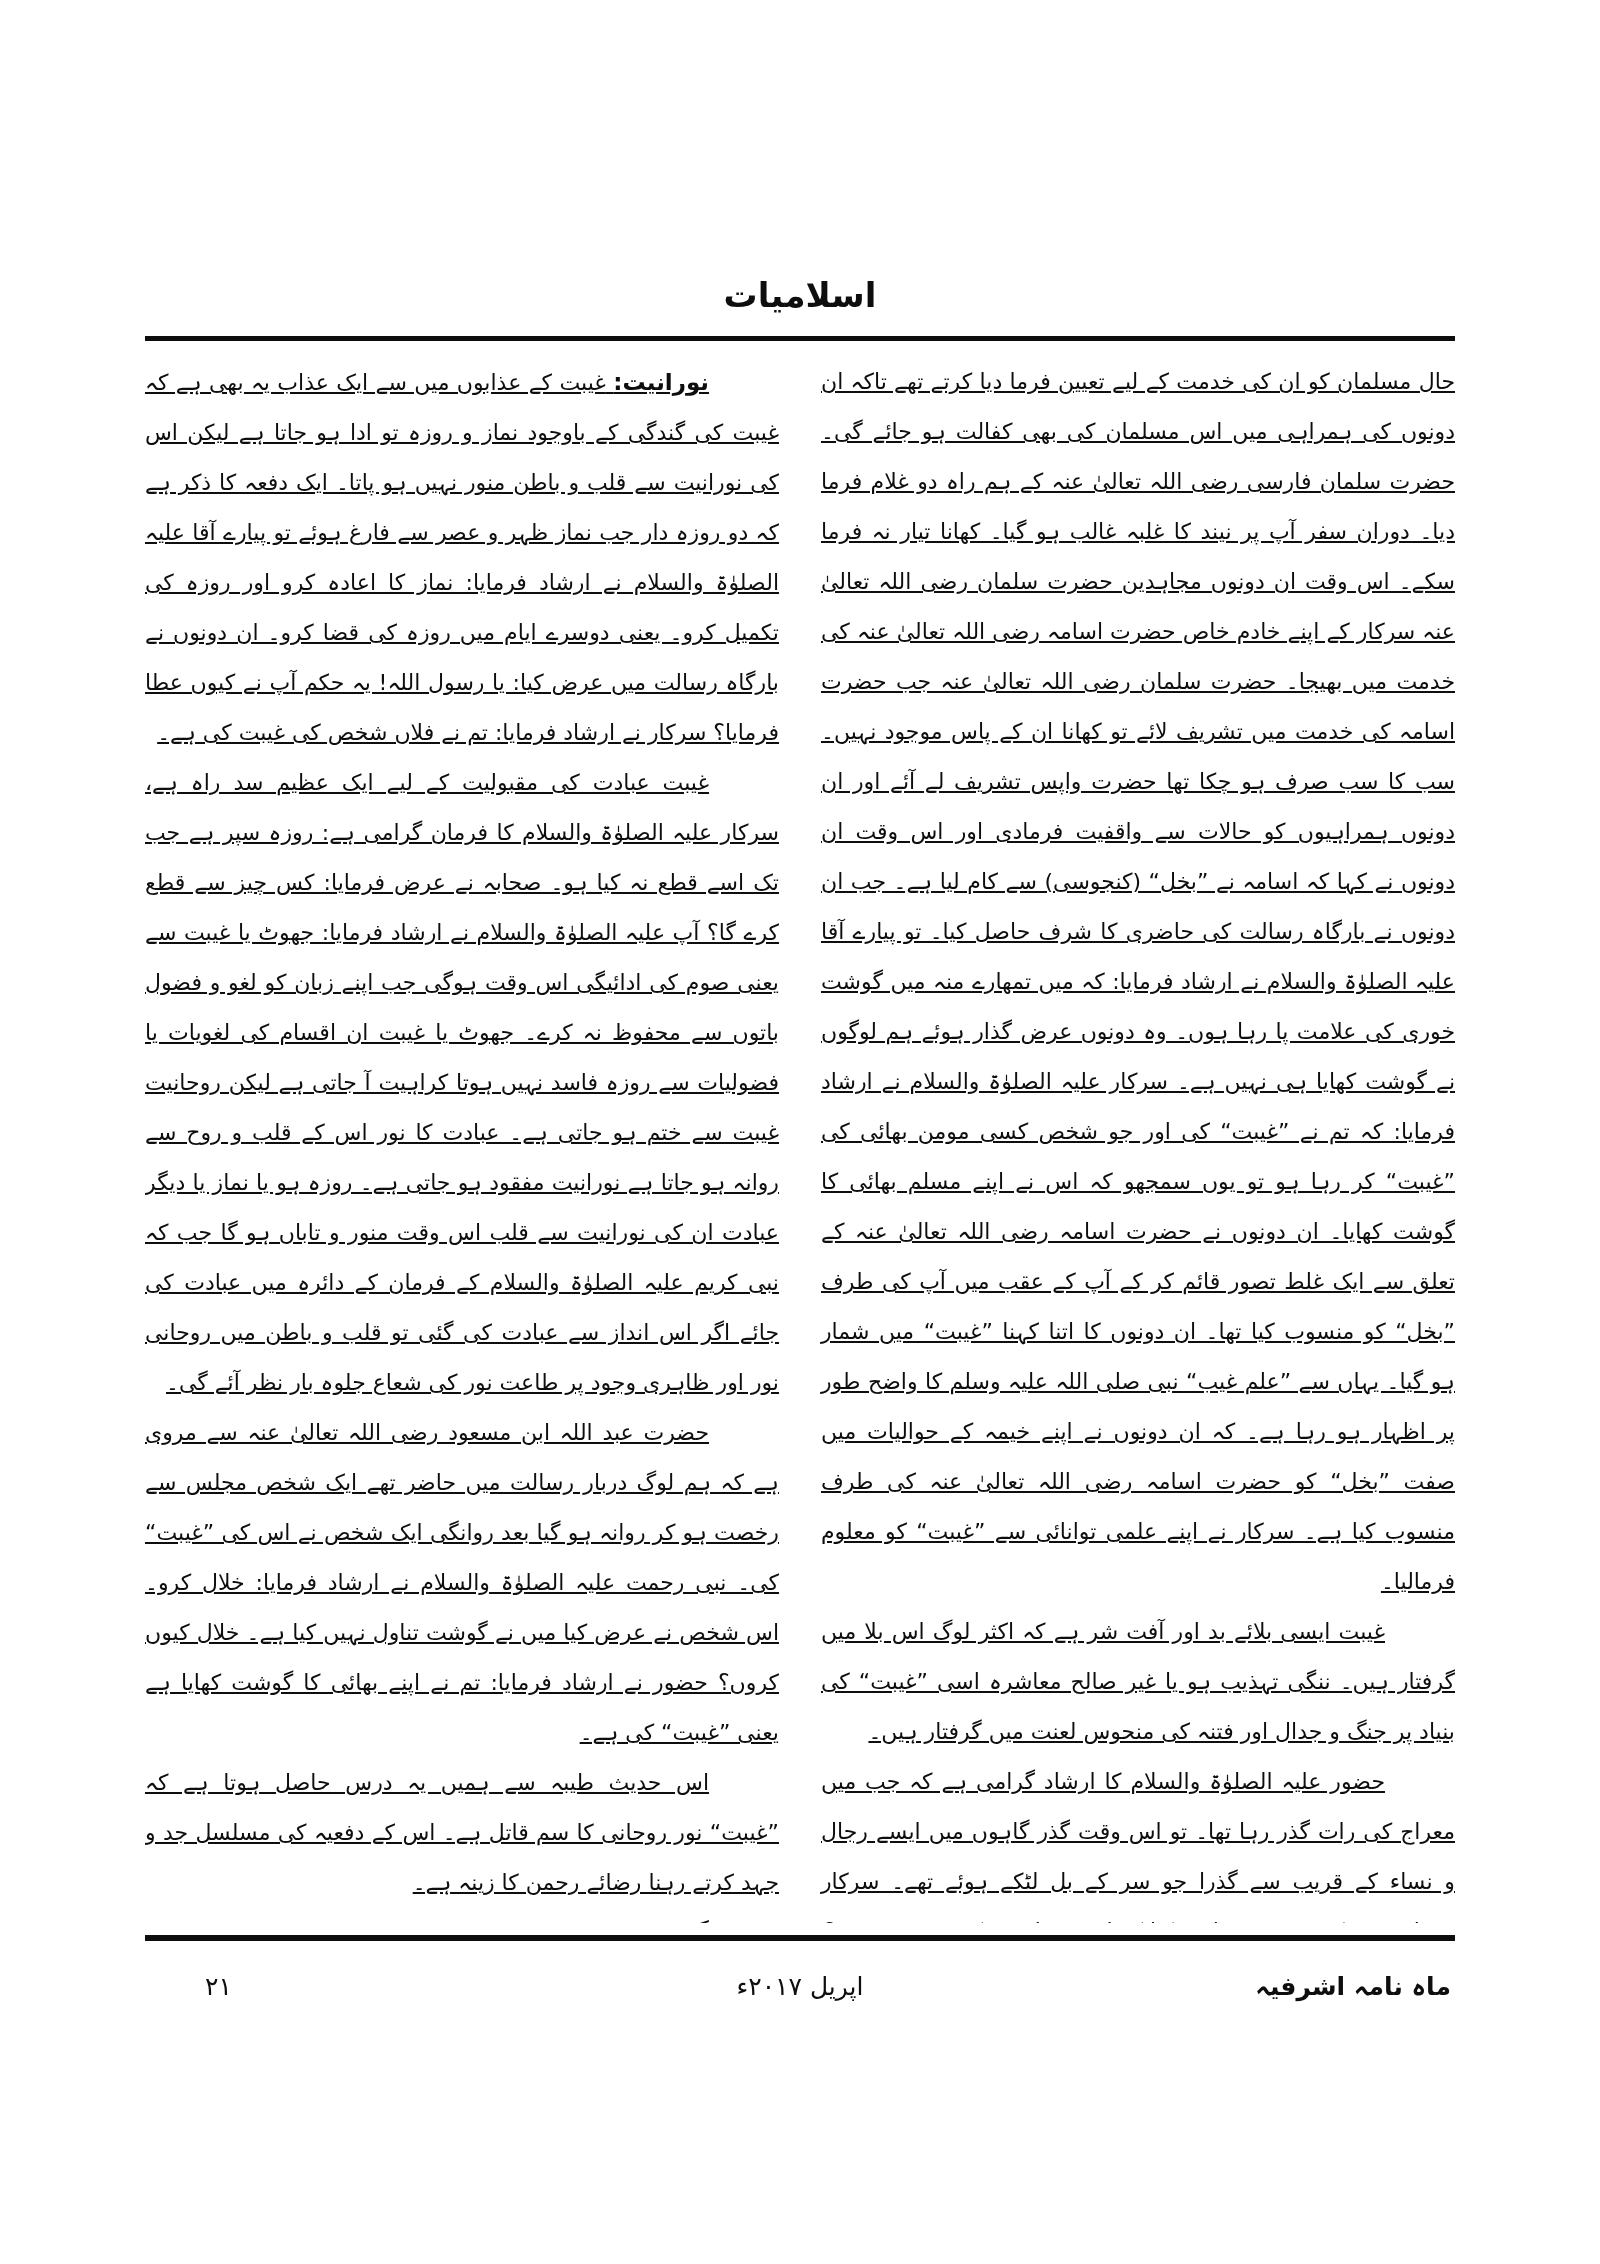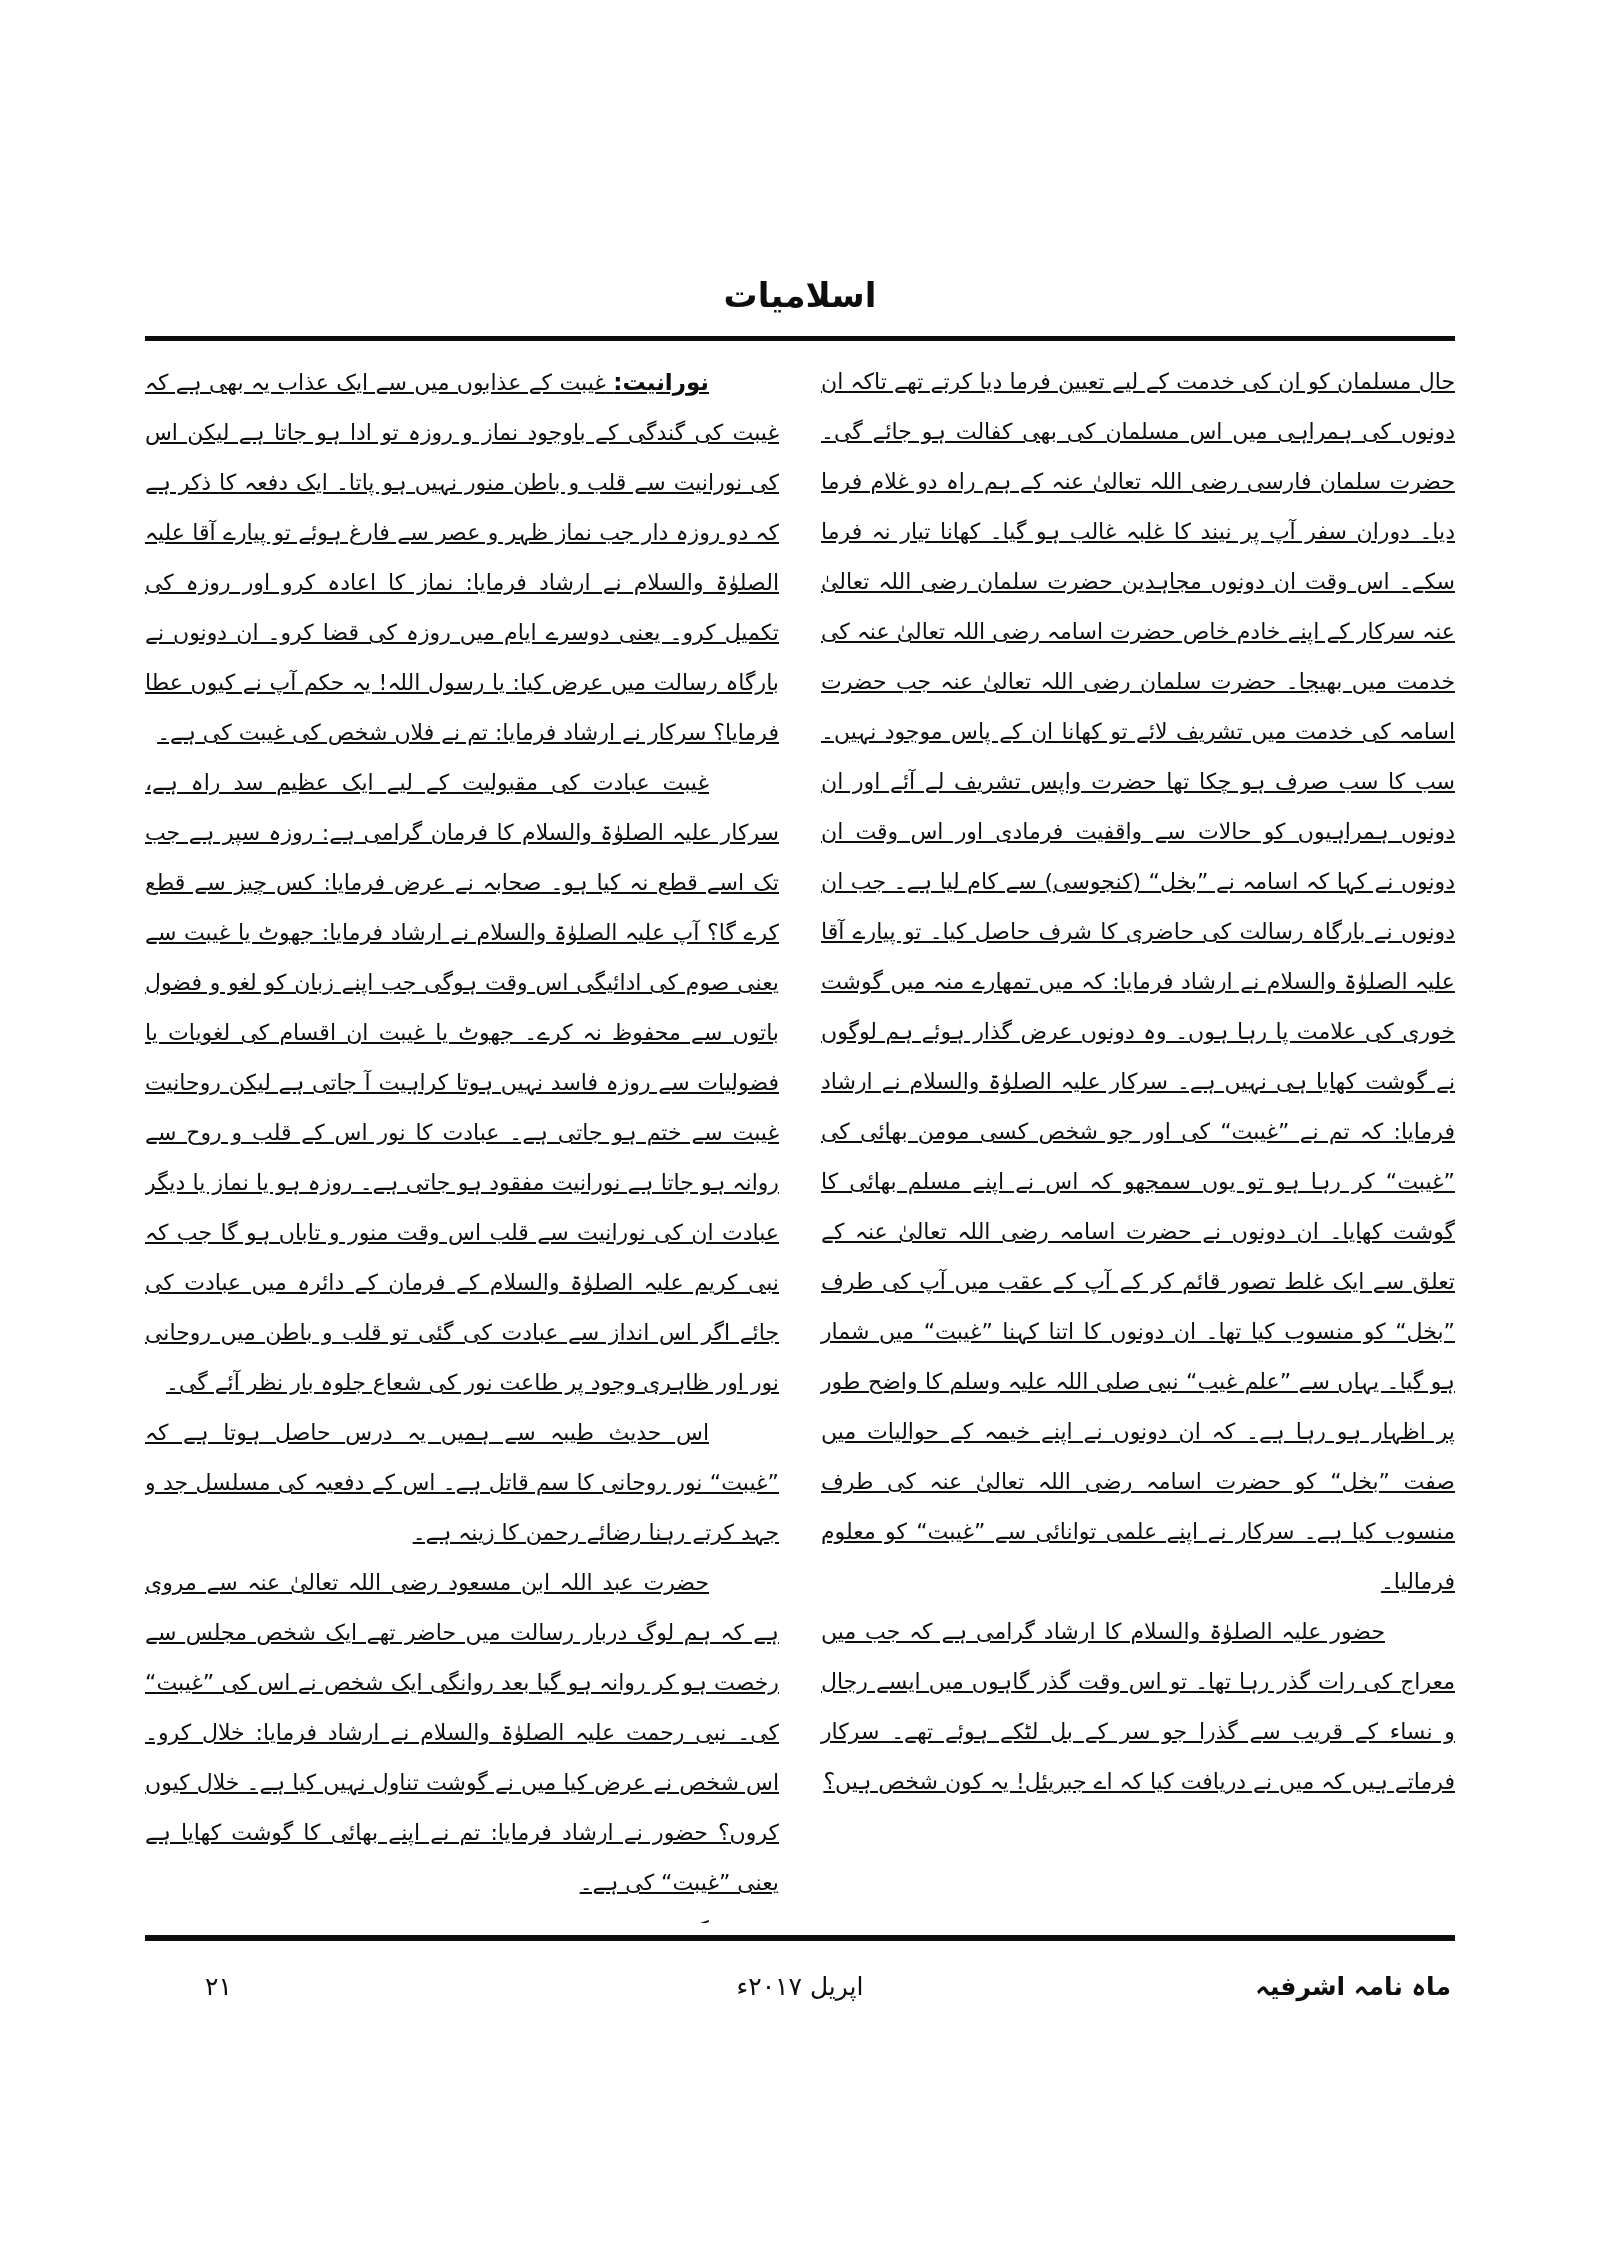--- a/index.html
+++ b/index.html
@@ -101,38 +101,41 @@
     <div class="title-rule"></div>
 
     <div class="body-columns">
 
       <div class="col">
         <p class="no-indent">
           
           <span>حال مسلمان کو ان کی خدمت کے لیے تعیین فرما دیا کرتے تھے تاکہ ان دونوں کی ہمراہی میں اس مسلمان کی بھی کفالت ہو جائے گی۔ حضرت سلمان فارسی رضی اللہ تعالیٰ عنہ کے ہم راہ دو غلام فرما دیا۔ دوران سفر آپ پر نیند کا غلبہ غالب ہو گیا۔ کھانا تیار نہ فرما سکے۔ اس وقت ان دونوں مجاہدین حضرت سلمان رضی اللہ تعالیٰ عنہ سرکار کے اپنے خادم خاص حضرت اسامہ رضی اللہ تعالیٰ عنہ کی خدمت میں بھیجا۔ حضرت سلمان رضی اللہ تعالیٰ عنہ جب حضرت اسامہ کی خدمت میں تشریف لائے تو کھانا ان کے پاس موجود نہیں۔ سب کا سب صرف ہو چکا تھا حضرت واپس تشریف لے آئے اور ان دونوں ہمراہیوں کو حالات سے واقفیت فرمادی اور اس وقت ان دونوں نے کہا کہ اسامہ نے ”بخل“ (کنجوسی) سے کام لیا ہے۔ جب ان دونوں نے بارگاہ رسالت کی حاضری کا شرف حاصل کیا۔ تو پیارے آقا علیہ الصلوٰۃ والسلام نے ارشاد فرمایا: کہ میں تمھارے منہ میں گوشت خوری کی علامت پا رہا ہوں۔ وہ دونوں عرض گذار ہوئے ہم لوگوں نے گوشت کھایا ہی نہیں ہے۔ سرکار علیہ الصلوٰۃ والسلام نے ارشاد فرمایا: کہ تم نے ”غیبت“ کی اور جو شخص کسی مومن بھائی کی ”غیبت“ کر رہا ہو تو یوں سمجھو کہ اس نے اپنے مسلم بھائی کا گوشت کھایا۔ ان دونوں نے حضرت اسامہ رضی اللہ تعالیٰ عنہ کے تعلق سے ایک غلط تصور قائم کر کے آپ کے عقب میں آپ کی طرف ”بخل“ کو منسوب کیا تھا۔ ان دونوں کا اتنا کہنا ”غیبت“ میں شمار ہو گیا۔ یہاں سے ”علم غیب“ نبی صلی اللہ علیہ وسلم کا واضح طور پر اظہار ہو رہا ہے۔ کہ ان دونوں نے اپنے خیمہ کے حوالیات میں صفت ”بخل“ کو حضرت اسامہ رضی اللہ تعالیٰ عنہ کی طرف منسوب کیا ہے۔ سرکار نے اپنے علمی توانائی سے ”غیبت“ کو معلوم فرمالیا۔</span>
         </p>
         <p>
+          <span>غیبت ایسی بلائے بد اور آفت شر ہے کہ اکثر لوگ اس بلا میں گرفتار ہیں۔ ننگی تہذیب ہو یا غیر صالح معاشرہ اسی ”غیبت“ کی بنیاد پر جنگ و جدال اور فتنہ کی منحوس لعنت میں گرفتار ہیں۔</span>
+        </p>
+        <p>
           <span>حضور علیہ الصلوٰۃ والسلام کا ارشاد گرامی ہے کہ جب میں معراج کی رات گذر رہا تھا۔ تو اس وقت گذر گاہوں میں ایسے رجال و نساء کے قریب سے گذرا جو سر کے بل لٹکے ہوئے تھے۔ سرکار فرماتے ہیں کہ میں نے دریافت کیا کہ اے جبریئل! یہ کون شخص ہیں؟</span>
         </p>
 
       </div>
 
       <div class="col">
         <p>
           <span class="lead">نورانیت:</span>
           <span>غیبت کے عذابوں میں سے ایک عذاب یہ بھی ہے کہ غیبت کی گندگی کے باوجود نماز و روزہ تو ادا ہو جاتا ہے لیکن اس کی نورانیت سے قلب و باطن منور نہیں ہو پاتا۔ ایک دفعہ کا ذکر ہے کہ دو روزہ دار جب نماز ظہر و عصر سے فارغ ہوئے تو پیارے آقا علیہ الصلوٰۃ والسلام نے ارشاد فرمایا: نماز کا اعادہ کرو اور روزہ کی تکمیل کرو۔ یعنی دوسرے ایام میں روزہ کی قضا کرو۔ ان دونوں نے بارگاہ رسالت میں عرض کیا: یا رسول اللہ! یہ حکم آپ نے کیوں عطا فرمایا؟ سرکار نے ارشاد فرمایا: تم نے فلاں شخص کی غیبت کی ہے۔</span>
         </p>
         <p>
           <span>غیبت عبادت کی مقبولیت کے لیے ایک عظیم سد راہ ہے، سرکار علیہ الصلوٰۃ والسلام کا فرمان گرامی ہے: روزہ سپر ہے جب تک اسے قطع نہ کیا ہو۔ صحابہ نے عرض فرمایا: کس چیز سے قطع کرے گا؟ آپ علیہ الصلوٰۃ والسلام نے ارشاد فرمایا: جھوٹ یا غیبت سے یعنی صوم کی ادائیگی اس وقت ہوگی جب اپنے زبان کو لغو و فضول باتوں سے محفوظ نہ کرے۔ جھوٹ یا غیبت ان اقسام کی لغویات یا فضولیات سے روزہ فاسد نہیں ہوتا کراہیت آ جاتی ہے لیکن روحانیت غیبت سے ختم ہو جاتی ہے۔ عبادت کا نور اس کے قلب و روح سے روانہ ہو جاتا ہے نورانیت مفقود ہو جاتی ہے۔ روزہ ہو یا نماز یا دیگر عبادت ان کی نورانیت سے قلب اس وقت منور و تاباں ہو گا جب کہ نبی کریم علیہ الصلوٰۃ والسلام کے فرمان کے دائرہ میں عبادت کی جائے اگر اس انداز سے عبادت کی گئی تو قلب و باطن میں روحانی نور اور ظاہری وجود پر طاعت نور کی شعاع جلوہ بار نظر آئے گی۔</span>
         </p>
         <p>
-          <span>اس حدیث طیبہ سے ہمیں یہ درس حاصل ہوتا ہے کہ ”غیبت“ نور روحانی کا سم قاتل ہے۔ اس کے دفعیہ کی مسلسل جد و جہد کرتے رہنا رضائے رحمن کا زینہ ہے۔</span>
+          <span>حضرت عبد اللہ ابن مسعود رضی اللہ تعالیٰ عنہ سے مروی ہے کہ ہم لوگ دربار رسالت میں حاضر تھے ایک شخص مجلس سے رخصت ہو کر روانہ ہو گیا بعد روانگی ایک شخص نے اس کی ”غیبت“ کی۔ نبی رحمت علیہ الصلوٰۃ والسلام نے ارشاد فرمایا: خلال کرو۔ اس شخص نے عرض کیا میں نے گوشت تناول نہیں کیا ہے۔ خلال کیوں کروں؟ حضور نے ارشاد فرمایا: تم نے اپنے بھائی کا گوشت کھایا ہے یعنی ”غیبت“ کی ہے۔</span>
         </p>
         <p>
-          <span>حضرت عبد اللہ ابن مسعود رضی اللہ تعالیٰ عنہ سے مروی ہے کہ ہم لوگ دربار رسالت میں حاضر تھے ایک شخص مجلس سے رخصت ہو کر روانہ ہو گیا بعد روانگی ایک شخص نے اس کی ”غیبت“ کی۔ نبی رحمت علیہ الصلوٰۃ والسلام نے ارشاد فرمایا: خلال کرو۔ اس شخص نے عرض کیا میں نے گوشت تناول نہیں کیا ہے۔ خلال کیوں کروں؟ حضور نے ارشاد فرمایا: تم نے اپنے بھائی کا گوشت کھایا ہے یعنی ”غیبت“ کی ہے۔</span>
+          <span>اس حدیث طیبہ سے ہمیں یہ درس حاصل ہوتا ہے کہ ”غیبت“ نور روحانی کا سم قاتل ہے۔ اس کے دفعیہ کی مسلسل جد و جہد کرتے رہنا رضائے رحمن کا زینہ ہے۔</span>
         </p>
         <p>
           <span class="lead">گوشت کا پیٹ سے نکلنا:</span>
           <span>ام المؤمنین حضرت ام سلمیٰ سے کسی نے ”غیبت“ کے متعلق سوال کیا؟ اس وقت حضرت ام سلمیٰ رضی اللہ تعالیٰ عنہا نے ارشاد فرمایا: جمعہ کے دن میں صبح بیدار ہوئی سرکار نماز فجر کے لیے</span>
         </p>
       </div>
 
     </div>
 
     <div class="footer-rule"></div>

